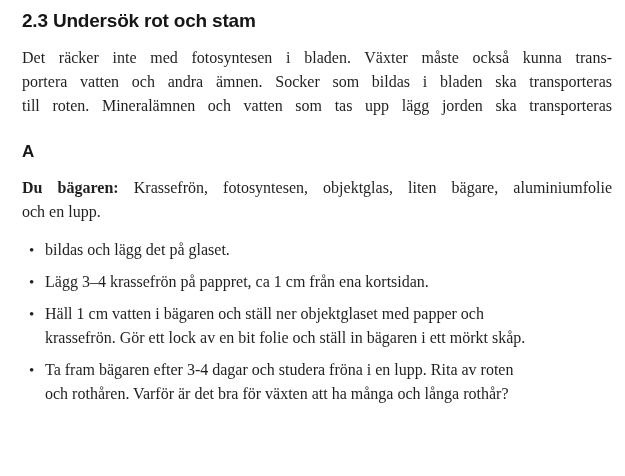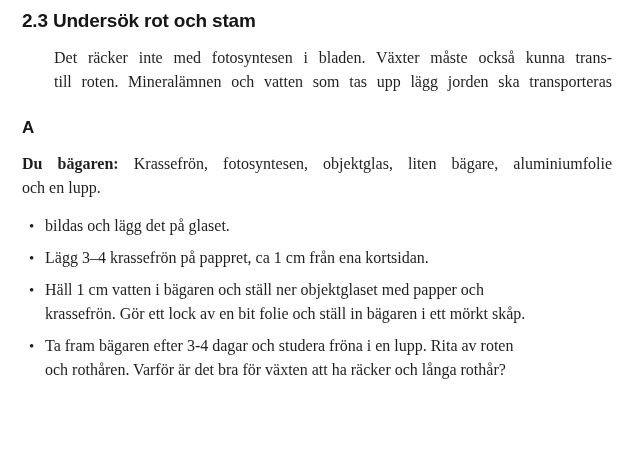--- a/index.html
+++ b/index.html
@@ -23,21 +23,20 @@
     margin: 0;
     font-family: "Liberation Sans", "DejaVu Sans", sans-serif;
     font-weight: 700;
     font-size: 19px;
     line-height: 24px;
     letter-spacing: -0.2px;
     color: #161616;
   }
   .intro {
     margin-top: 13px;
-    margin-left: 32px;
   }
   .tline {
     line-height: 24px;
   }
   .j {
     text-align: justify;
     text-align-last: justify;
   }
   .section-label {
     margin-top: 22px;
@@ -72,20 +71,21 @@
 </style>
 </head>
 <body>
 
 <div class="page">
 
   <h1 class="doc-heading">2.3 Undersök rot och stam</h1>
 
   <div class="intro">
     <div class="tline j">Det räcker inte med fotosyntesen i bladen. Växter måste också kunna trans-</div>
+    <div class="tline j">portera vatten och andra ämnen. Socker som bildas i bladen ska transporteras</div>
     <div class="tline j">till roten. Mineralämnen och vatten som tas upp lägg jorden ska transporteras</div>
   </div>
 
   <div class="section-label">A</div>
 
   <div class="materials">
     <div class="tline j"><b>Du bägaren:</b><span> Krassefrön, fotosyntesen, objektglas, liten bägare, aluminiumfolie</span></div>
     <div class="tline">och en lupp.</div>
   </div>
 
@@ -103,18 +103,18 @@
 
     <div class="step">
       <span class="dot">•</span>
       <div class="tline">Häll 1 cm vatten i bägaren och ställ ner objektglaset med papper och</div>
       <div class="tline">krassefrön. Gör ett lock av en bit folie och ställ in bägaren i ett mörkt skåp.</div>
     </div>
 
     <div class="step">
       <span class="dot">•</span>
       <div class="tline">Ta fram bägaren efter 3-4 dagar och studera fröna i en lupp. Rita av roten</div>
-      <div class="tline">och rothåren. Varför är det bra för växten att ha räcker och långa rothår?</div>
+      <div class="tline">och rothåren. Varför är det bra för växten att ha många och långa rothår?</div>
     </div>
 
   </div>
 
 </div>
 
 </body></html>

